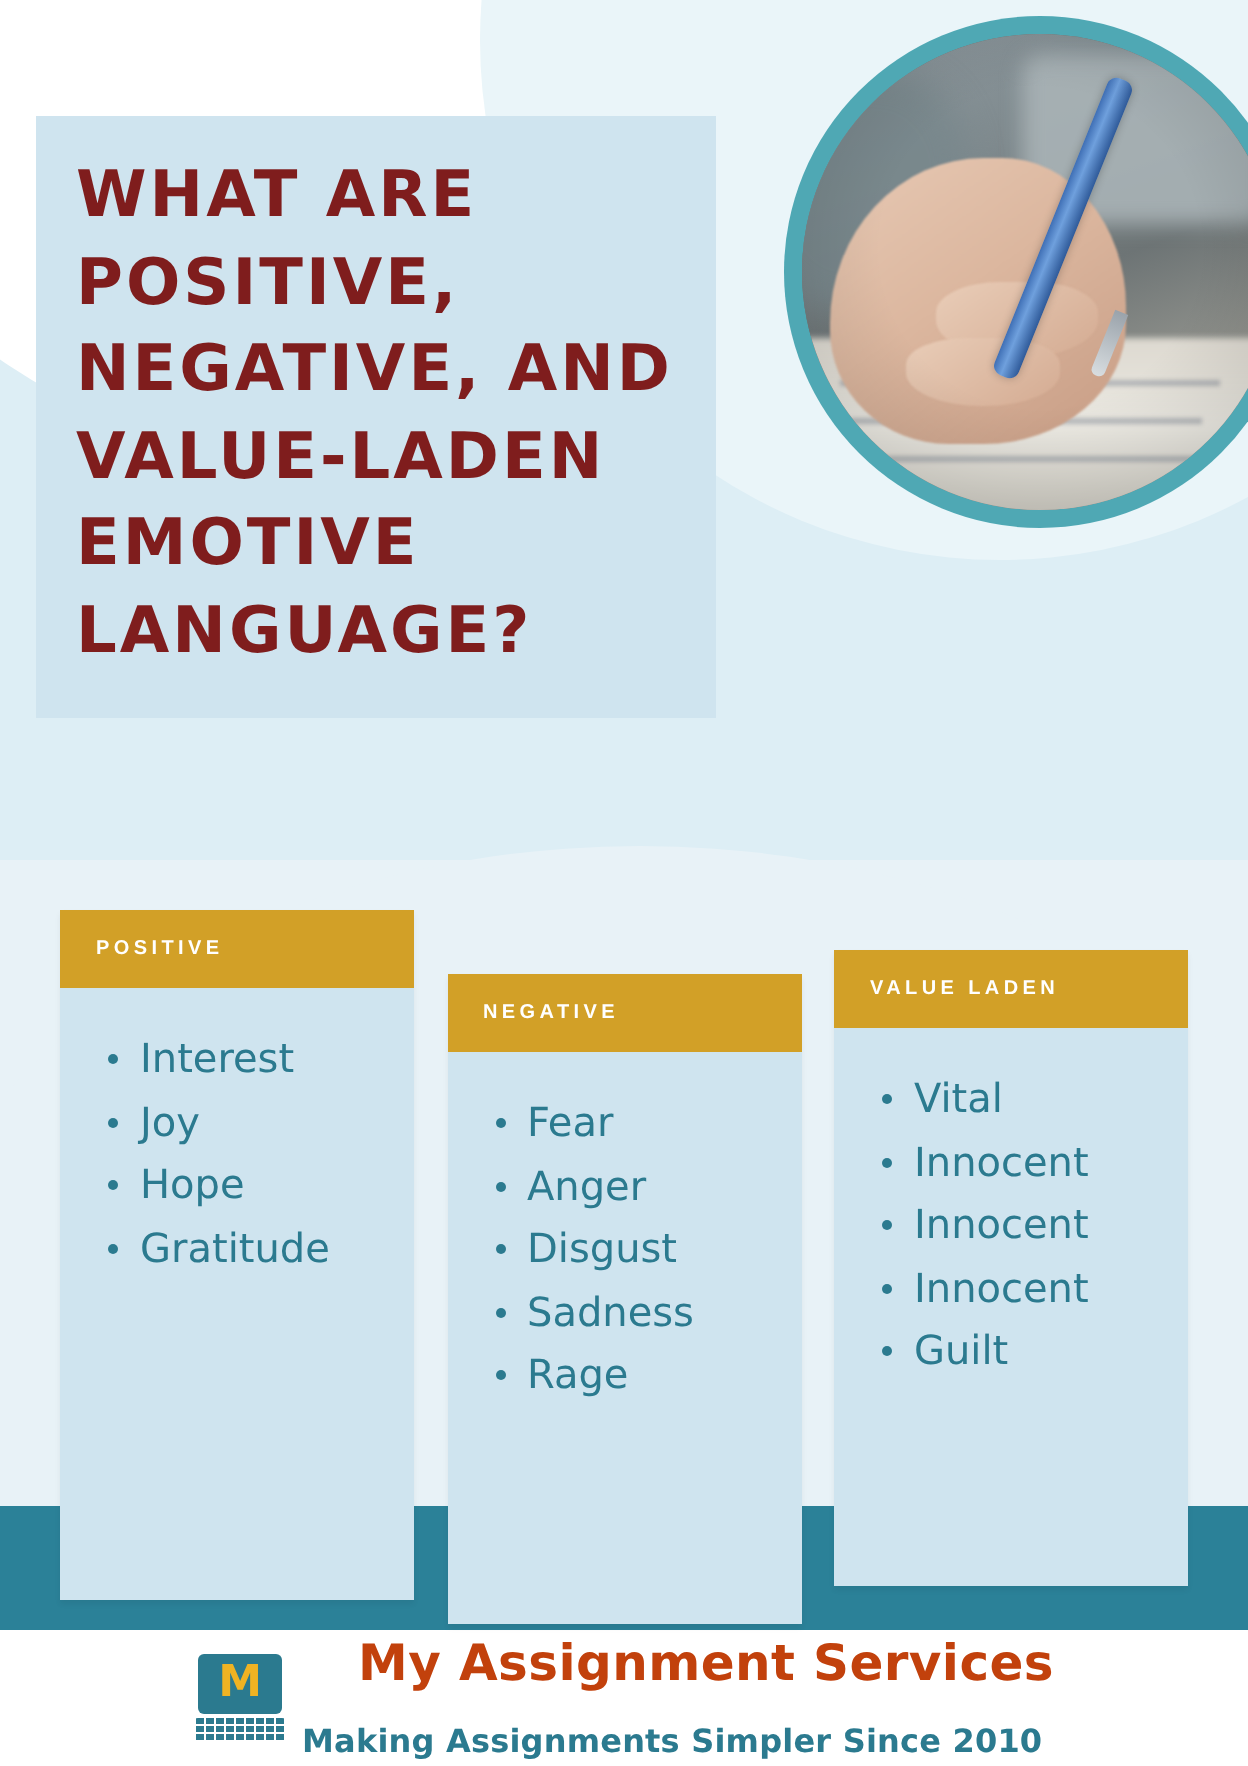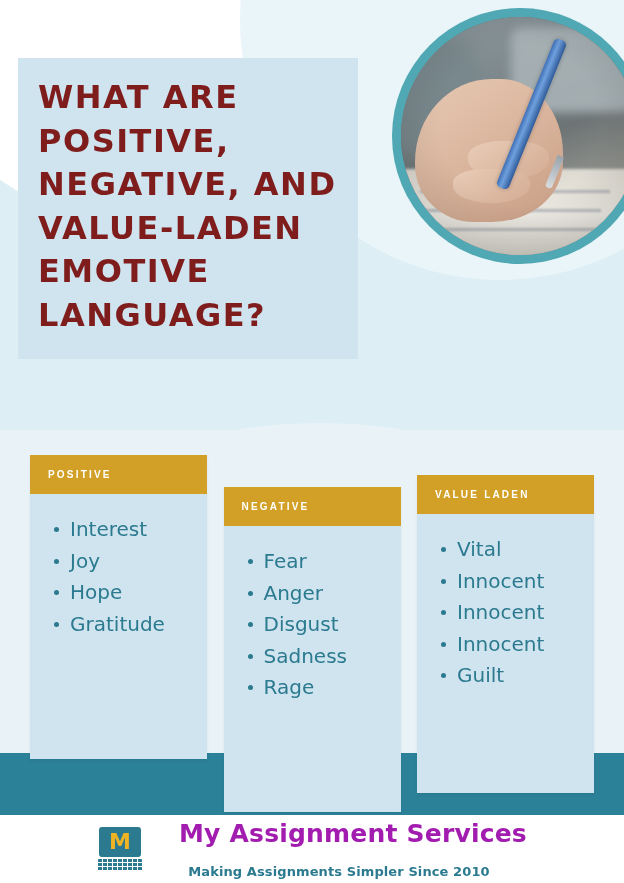--- a/index.html
+++ b/index.html
@@ -174,21 +174,21 @@
     display: flex;
     justify-content: space-between;
   }
   .col {
     width: 177px;
     background: #cfe4ef;
     padding-bottom: 10px;
     box-sizing: border-box;
     box-shadow: 0 2px 3px rgba(0,0,0,0.06);
   }
-  .col-1 { height: 304px; margin-top: 0; }
+  .col-1 { height: 345px; margin-top: 0; }
   .col-2 { height: 325px; margin-top: 32px; }
   .col-3 { height: 318px; margin-top: 20px; }
 
   .col-head {
     background: #d2a027;
     color: #ffffff;
     font-size: 10px;
     font-weight: 700;
     letter-spacing: 2.2px;
     text-transform: uppercase;
@@ -253,35 +253,34 @@
     left: 0; bottom: 0;
     width: 46px; height: 12px;
     background: #2b7a8f;
     border-radius: 2px;
     background-image:
       repeating-linear-gradient(90deg, #ffffff 0 1px, transparent 1px 5px),
       repeating-linear-gradient(0deg, #ffffff 0 1px, transparent 1px 4px);
   }
   .logo-text { line-height: 1; }
   .logo-name {
-    color: #a21caf;
+    color: #c2410c;
     font-family: "DejaVu Sans", sans-serif;
     font-weight: 700;
     font-size: 25px;
     letter-spacing: 0.2px;
     margin-left: 28px;
   }
   .logo-tag {
     color: #2b7a8f;
     font-family: "DejaVu Sans", sans-serif;
     font-weight: 700;
-    font-size: 13px;
+    font-size: 16px;
     margin-top: 19px;
     letter-spacing: 0.1px;
-    text-align: center;
   }
 </style>
 </head>
 <body>
 
 <div class="poster">
 
   <div class="bg-top-light"></div>
   <div class="bg-curve-white"></div>
   <div class="bg-curve-pale"></div>

